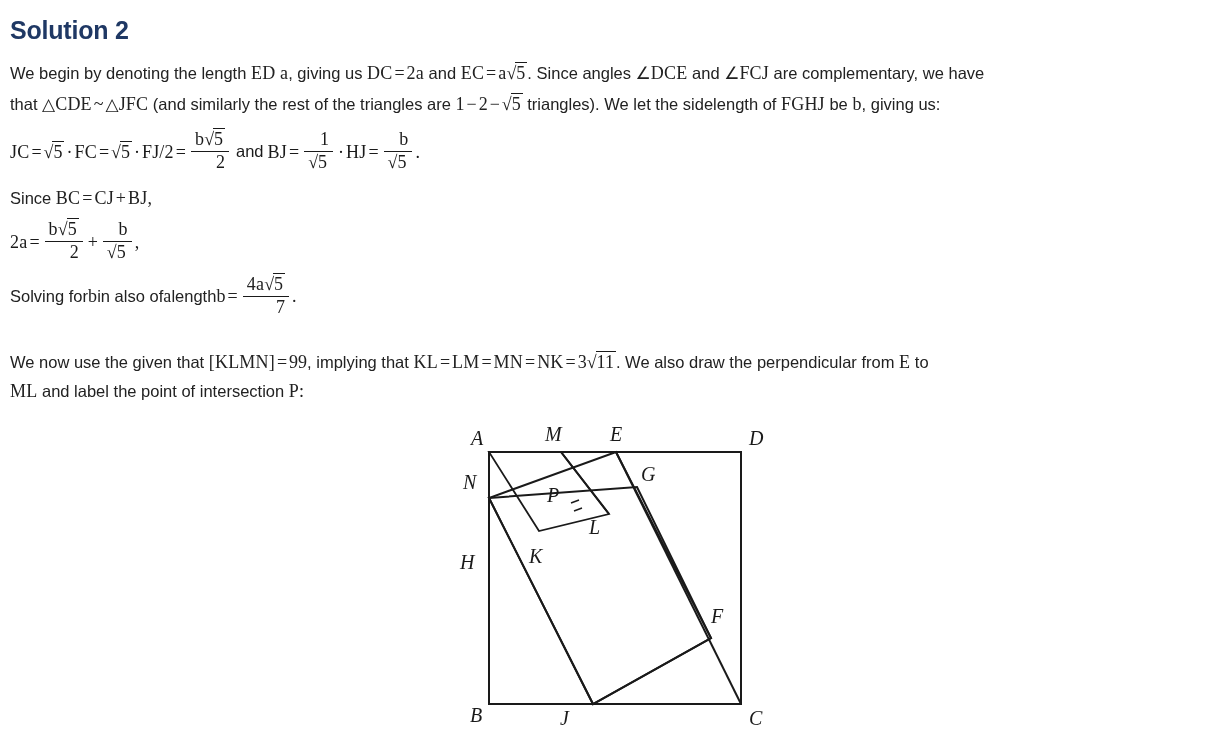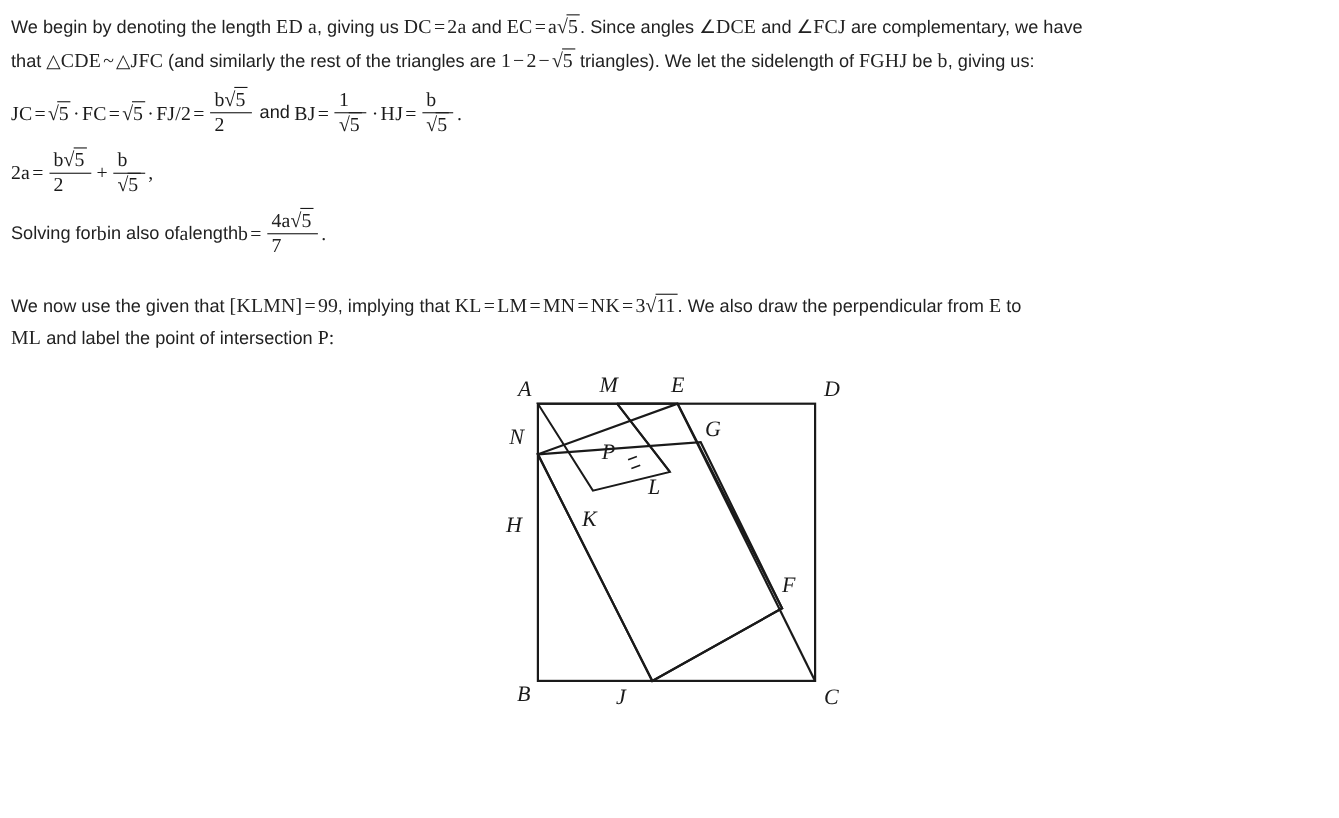--- a/index.html
+++ b/index.html
@@ -61,21 +61,21 @@
   }
   .rad > .sign { font-size: 18px; }
   .rad > .body {
     border-top: 1px solid #1a1a1a;
     padding: 0 2px 0 1px;
     margin-left: -1px;
   }
   .frac {
     display: inline-block;
     vertical-align: -0.55em;
-    text-align: left;
+    text-align: right;
     font-size: 17px;
     line-height: 1.22;
     margin: 0 3px;
   }
   .frac .num { display: block; padding: 0 4px; }
   .frac .den { display: block; border-top: 1.2px solid #1a1a1a; padding: 0 4px; }
   .displaymath {
     font-family: "Liberation Serif", serif;
     font-size: 19px;
     margin: 6px 0 10px 2px;
@@ -102,20 +102,21 @@
     font-style: italic;
     font-size: 20px;
     fill: #1a1a1a;
   }
 </style>
 </head>
 <body>
 
 <div class="page">
 
+  <div class="solution-title">Solution 2</div>
 
   <div class="para">
     <span>We begin by denoting the length </span><span class="m">ED</span><span> </span><span class="m">a</span><span>, giving us </span><span class="m">DC</span><span class="op">=</span><span class="m">2a</span><span> and </span><span class="m">EC</span><span class="op">=</span><span class="m">a</span><span class="rad"><span class="sign">√</span><span class="body">5</span></span><span>. Since angles </span><span class="tri">∠</span><span class="m">DCE</span><span> and </span><span class="tri">∠</span><span class="m">FCJ</span><span> are complementary, we have</span>
   </div>
 
   <div class="para" style="margin-top:-12px">
     <span>that </span><span class="tri">△</span><span class="m">CDE</span><span class="op">~</span><span class="tri">△</span><span class="m">JFC</span><span> (and similarly the rest of the triangles are </span><span class="mn">1</span><span class="op">−</span><span class="mn">2</span><span class="op">−</span><span class="rad"><span class="sign">√</span><span class="body">5</span></span><span> triangles). We let the sidelength of </span><span class="m">FGHJ</span><span> be </span><span class="m">b</span><span>, giving us:</span>
   </div>
 
   <div class="displaymath inline-row" style="margin-top:-4px">
@@ -143,20 +144,23 @@
       <span class="op">·</span>
       <span class="m">HJ</span>
       <span class="op">=</span>
       <span class="frac">
         <span class="num m">b</span>
         <span class="den"><span class="rad"><span class="sign">√</span><span class="body">5</span></span></span>
       </span>
       <span class="mn">.</span>
   </div>
 
+  <div class="para" style="margin-bottom:6px;">
+    <span>Since </span><span class="m">BC</span><span class="op">=</span><span class="m">CJ</span><span class="op">+</span><span class="m">BJ</span><span class="mn">,</span>
+  </div>
 
   <div class="displaymath inline-row">
     <span class="m">2a</span>
       <span class="op">=</span>
       <span class="frac">
         <span class="num"><span class="m">b</span><span class="rad"><span class="sign">√</span><span class="body">5</span></span></span>
         <span class="den mn">2</span>
       </span>
       <span class="op">+</span>
       <span class="frac">

